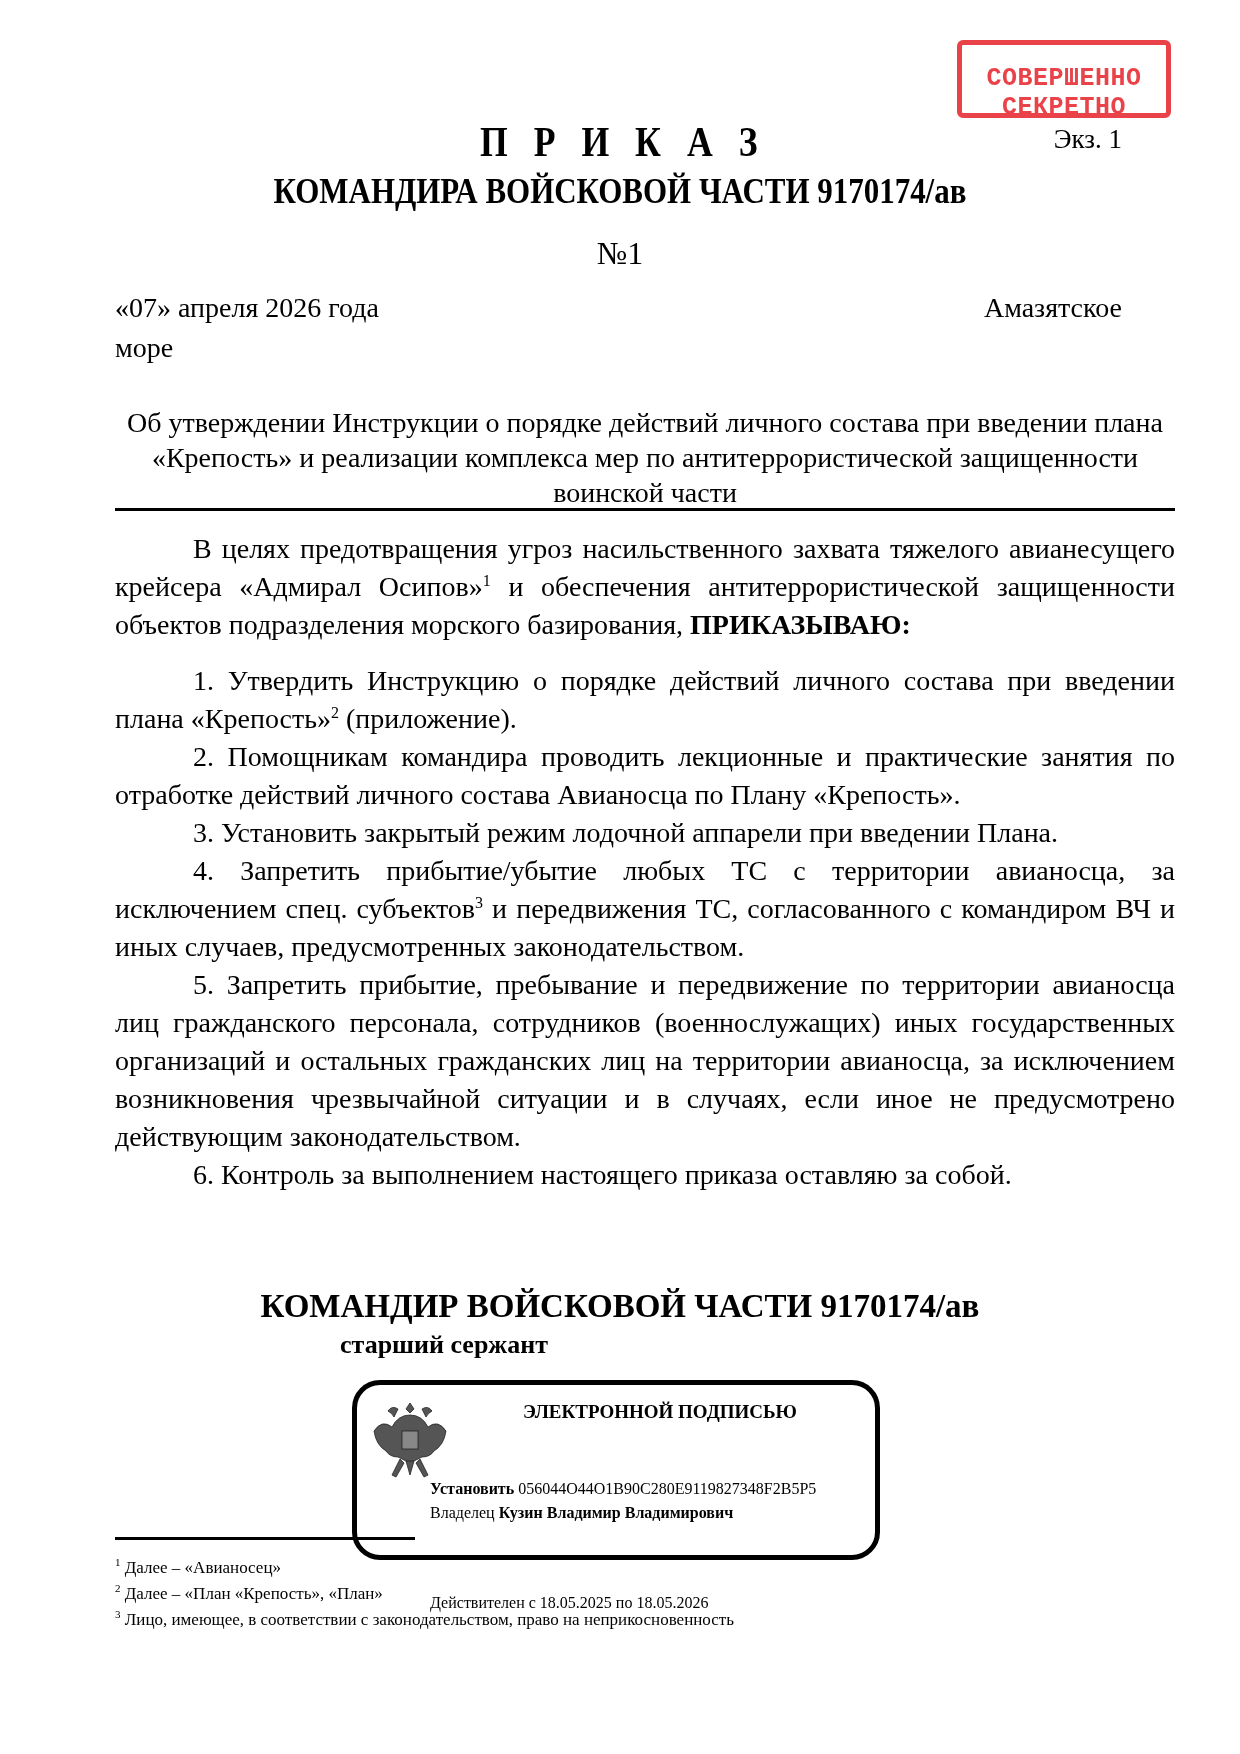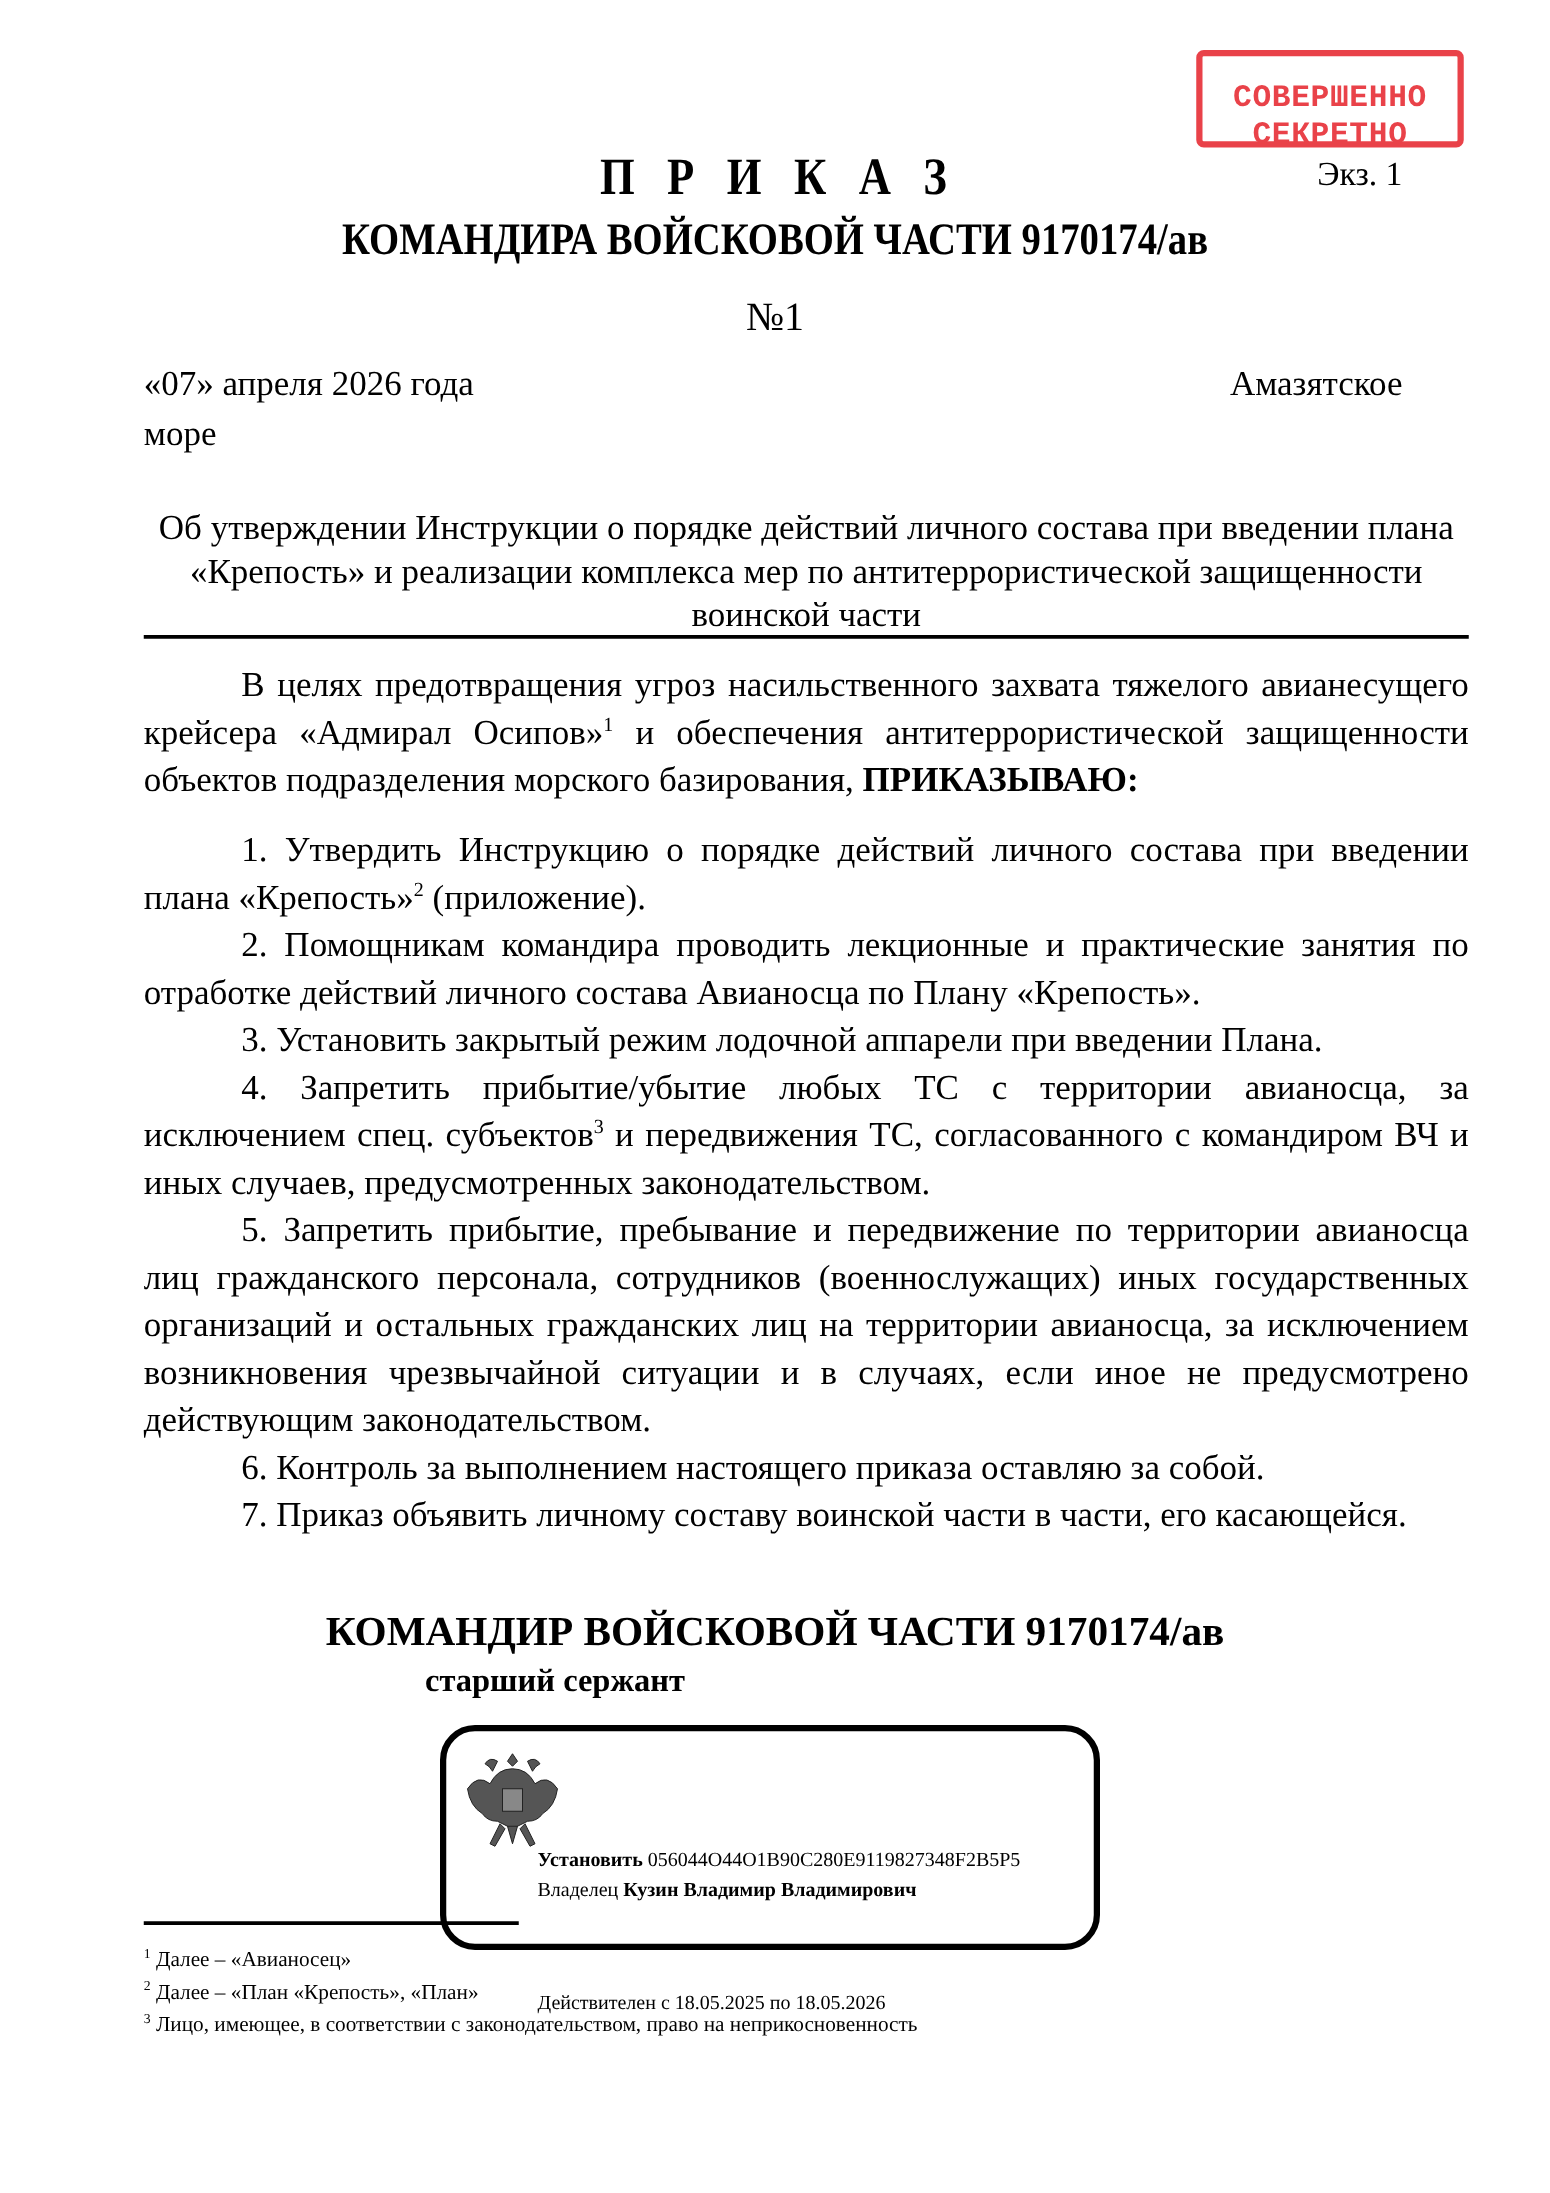--- a/index.html
+++ b/index.html
@@ -74,38 +74,38 @@
 
 <div class="abs body">
   <p><span>В целях предотвращения угроз насильственного захвата тяжелого авианесущего крейсера «Адмирал Осипов»</span><sup>1</sup><span> и обеспечения антитеррористической защищенности объектов подразделения морского базирования, </span><b class="prik">ПРИКАЗЫВАЮ:</b></p>
 
   <p class="gap"><span>1. Утвердить Инструкцию о порядке действий личного состава при введении плана «Крепость»</span><sup>2</sup><span> (приложение).</span></p>
   <p><span>2. Помощникам командира проводить лекционные и практические занятия по отработке действий личного состава Авианосца по Плану «Крепость».</span></p>
   <p><span>3. Установить закрытый режим лодочной аппарели при введении Плана.</span></p>
   <p><span>4. Запретить прибытие/убытие любых ТС с территории авианосца, за исключением спец. субъектов</span><sup>3</sup><span> и передвижения ТС, согласованного с командиром ВЧ и иных случаев, предусмотренных законодательством.</span></p>
   <p><span>5. Запретить прибытие, пребывание и передвижение по территории авианосца лиц гражданского персонала, сотрудников (военнослужащих) иных государственных организаций и остальных гражданских лиц на территории авианосца, за исключением возникновения чрезвычайной ситуации и в случаях, если иное не предусмотрено действующим законодательством.</span></p>
   <p><span>6. Контроль за выполнением настоящего приказа оставляю за собой.</span></p>
-  <p><span>7. Приказ объявить личному составу воинской части в части, его касающейся.</span></p>
 </div>
 
 <div class="abs sig-title">КОМАНДИР ВОЙСКОВОЙ ЧАСТИ 9170174/ав</div>
 <div class="abs sig-rank">старший сержант</div>
 
 <div class="abs esig"></div>
 <svg class="abs emblem" viewBox="0 0 80 90">
   <g fill="#555" stroke="#222" stroke-width="0.8">
     <path d="M40 8 l4 6 -4 4 -4 -4z"></path>
     <path d="M28 14 q-6 -4 -10 2 q4 2 6 6z M52 14 q6 -4 10 2 q-4 2 -6 6z"></path>
     <path d="M40 20 q-12 0 -18 12 q-10 -8 -18 4 q2 14 12 20 q4 6 12 6 l12 6 l12 -6 q8 0 12 -6 q10 -6 12 -20 q-8 -12 -18 -4 q-6 -12 -18 -12z"></path>
     <rect x="32" y="36" width="16" height="18" fill="#888"></rect>
     <path d="M30 64 l-8 16 4 2 8 -14z M50 64 l8 16 -4 2 -8 -14z"></path>
     <path d="M36 66 l4 14 4 -14z"></path>
   </g>
 </svg>
 <div class="abs esig-head">
+  <div>ЭЛЕКТРОННОЙ ПОДПИСЬЮ</div>
 </div>
 <div class="abs esig-line" style="top:1478px;"><b>Установить</b> <span>056044O44O1B90C280E9119827348F2B5P5</span></div>
 <div class="abs esig-line" style="top:1502px;"><span>Владелец</span> <b>Кузин Владимир Владимирович</b></div>
 <div class="abs esig-line" style="top:1592px;text-align:right;">Действителен с 18.05.2025 по 18.05.2026</div>
 
 <div class="abs fn-rule"></div>
 <div class="abs footnotes">
   <div><sup>1</sup> <span>Далее – «Авианосец»</span></div>
   <div><sup>2</sup> <span>Далее – «План «Крепость», «План»</span></div>
   <div><sup>3</sup> <span>Лицо, имеющее, в соответствии с законодательством, право на неприкосновенность</span></div>

